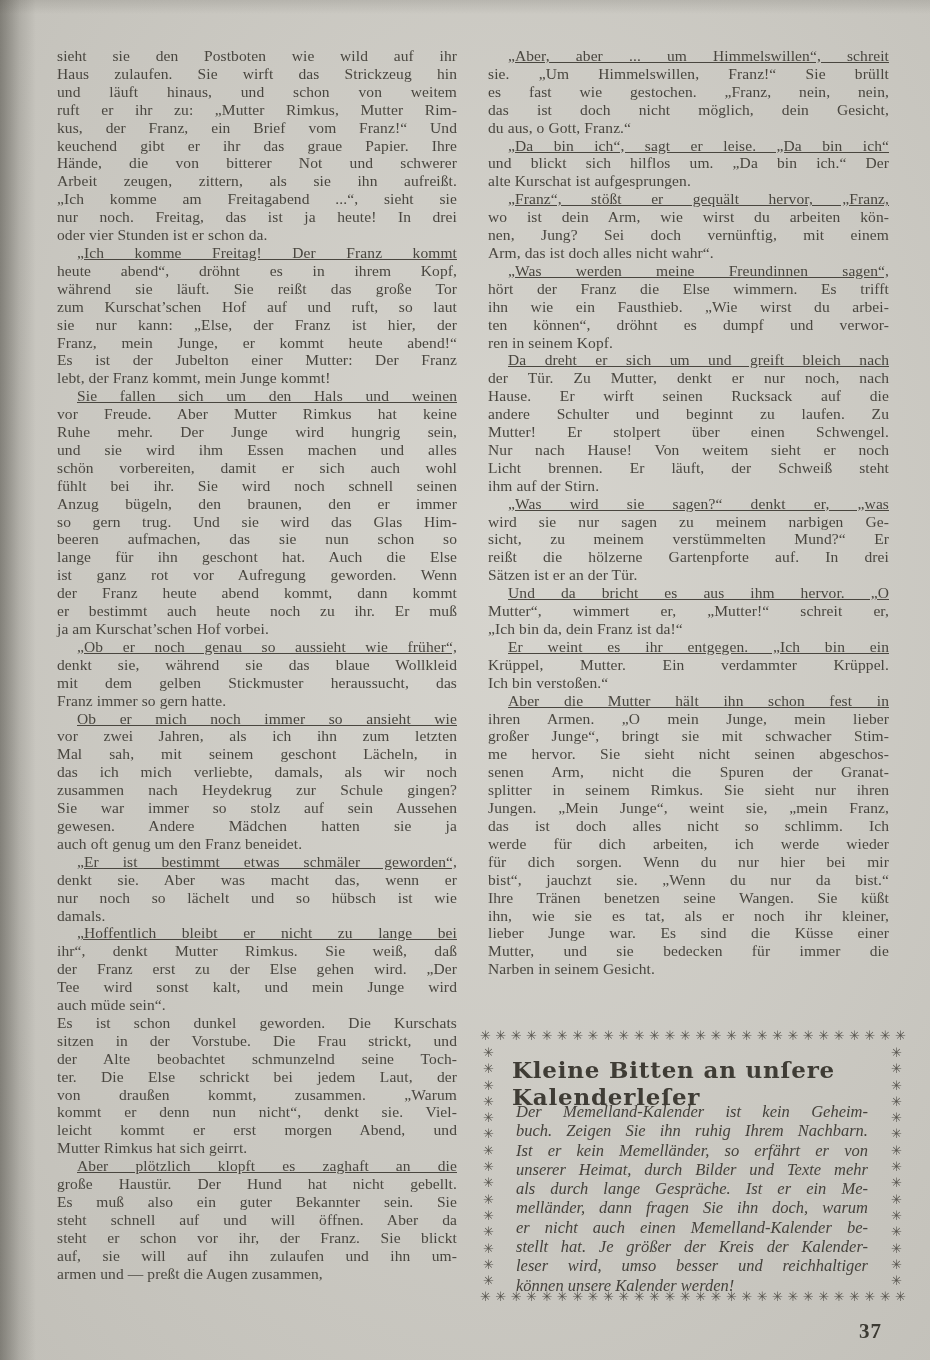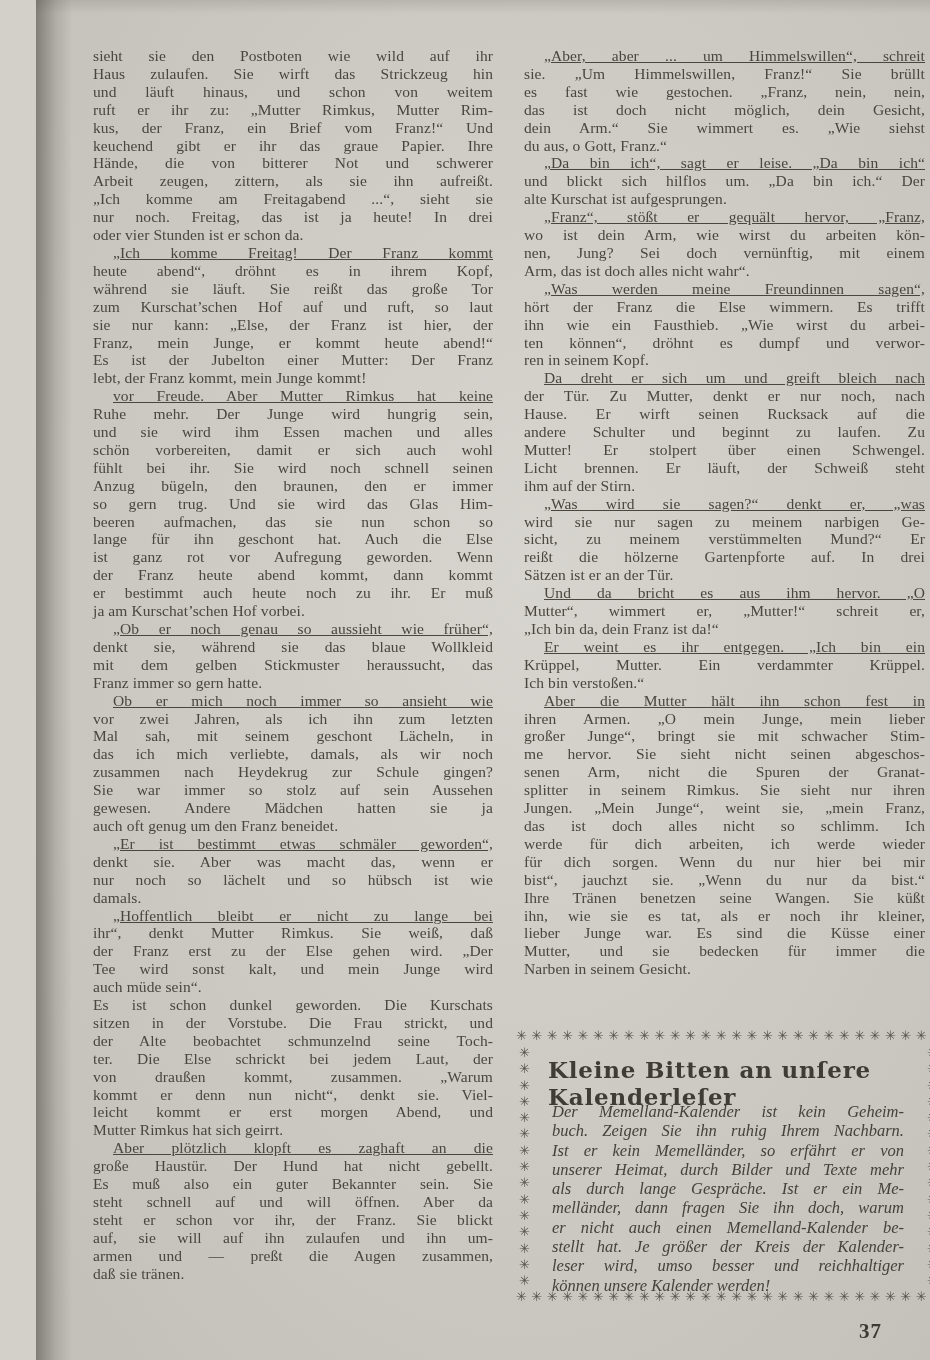--- a/index.html
+++ b/index.html
@@ -6,21 +6,20 @@
   body{
     width:930px;height:1360px;position:relative;overflow:hidden;
     background:#d2d0c9;
     font-family:"Liberation Serif","DejaVu Serif",serif;
     color:#474540;
   }
   .page{position:absolute;inset:0;
     background:
       radial-gradient(ellipse at 55% 42%, rgba(255,255,255,0.10), rgba(58,55,48,0.10) 95%),
       #d2d0c9;
-    margin-left: 36px;
   }
   .edge-shadow{position:absolute;left:0;top:0;bottom:0;width:36px;pointer-events:none;
     background:linear-gradient(to right, rgba(62,60,53,0.50), rgba(62,60,53,0.16) 55%, rgba(62,60,53,0.0));
   }
   .top-shadow{position:absolute;left:0;top:0;right:0;height:14px;pointer-events:none;
     background:linear-gradient(to bottom, rgba(62,60,53,0.14), rgba(62,60,53,0));
   }
 
   .col{position:absolute;top:47px;font-size:15.5px;line-height:17.9px;
     letter-spacing:0.1px;color:#49463f;}
@@ -102,20 +101,21 @@
 
           <div class="tline">Franz, mein Junge, er kommt heute abend!“</div>
 
           <div class="tline">Es ist der Jubelton einer Mutter: Der Franz</div>
 
           <div class="tline">lebt, der Franz kommt, mein Junge kommt!</div>
         </div>
 
       <div class="para" data-pstyle="indent">
 
+          <div class="tline">Sie fallen sich um den Hals und weinen</div>
 
           <div class="tline">vor Freude. Aber Mutter Rimkus hat keine</div>
 
           <div class="tline">Ruhe mehr. Der Junge wird hungrig sein,</div>
 
           <div class="tline">und sie wird ihm Essen machen und alles</div>
 
           <div class="tline">schön vorbereiten, damit er sich auch wohl</div>
 
           <div class="tline">fühlt bei ihr. Sie wird noch schnell seinen</div>
@@ -219,37 +219,35 @@
           <div class="tline">Es muß also ein guter Bekannter sein. Sie</div>
 
           <div class="tline">steht schnell auf und will öffnen. Aber da</div>
 
           <div class="tline">steht er schon vor ihr, der Franz. Sie blickt</div>
 
           <div class="tline">auf, sie will auf ihn zulaufen und ihn um-</div>
 
           <div class="tline">armen und — preßt die Augen zusammen,</div>
 
-          <div class="tline">daß sie tränen.</div>
         </div>
     </div>
 
   <div class="col col-right">
 
       <div class="para" data-pstyle="indent">
 
           <div class="tline">„Aber, aber ... um Himmelswillen“, schreit</div>
 
           <div class="tline">sie. „Um Himmelswillen, Franz!“ Sie brüllt</div>
 
           <div class="tline">es fast wie gestochen. „Franz, nein, nein,</div>
 
           <div class="tline">das ist doch nicht möglich, dein Gesicht,</div>
 
-          <div class="tline">dein Arm.“ Sie wimmert es. „Wie siehst</div>
 
           <div class="tline">du aus, o Gott, Franz.“</div>
         </div>
 
       <div class="para" data-pstyle="indent">
 
           <div class="tline">„Da bin ich“, sagt er leise. „Da bin ich“</div>
 
           <div class="tline">und blickt sich hilflos um. „Da bin ich.“ Der</div>
 
@@ -285,20 +283,21 @@
           <div class="tline">Da dreht er sich um und greift bleich nach</div>
 
           <div class="tline">der Tür. Zu Mutter, denkt er nur noch, nach</div>
 
           <div class="tline">Hause. Er wirft seinen Rucksack auf die</div>
 
           <div class="tline">andere Schulter und beginnt zu laufen. Zu</div>
 
           <div class="tline">Mutter! Er stolpert über einen Schwengel.</div>
 
+          <div class="tline">Nur nach Hause! Von weitem sieht er noch</div>
 
           <div class="tline">Licht brennen. Er läuft, der Schweiß steht</div>
 
           <div class="tline">ihm auf der Stirn.</div>
         </div>
 
       <div class="para" data-pstyle="indent">
 
           <div class="tline">„Was wird sie sagen?“ denkt er, „was</div>
 

